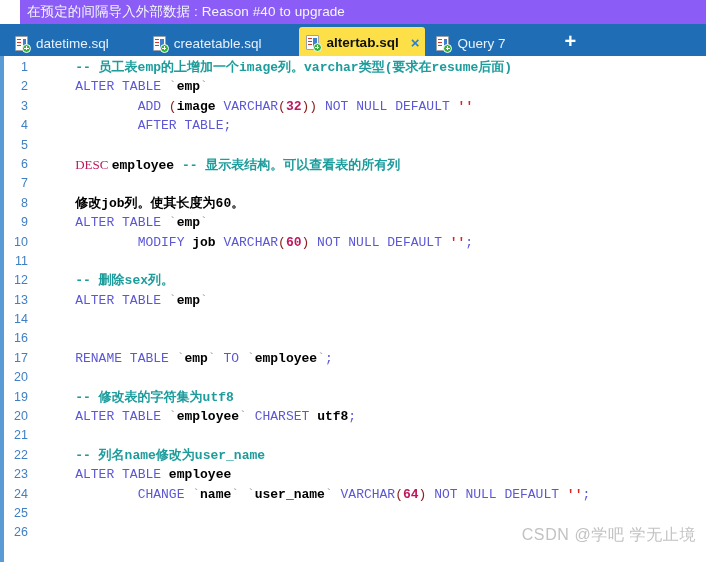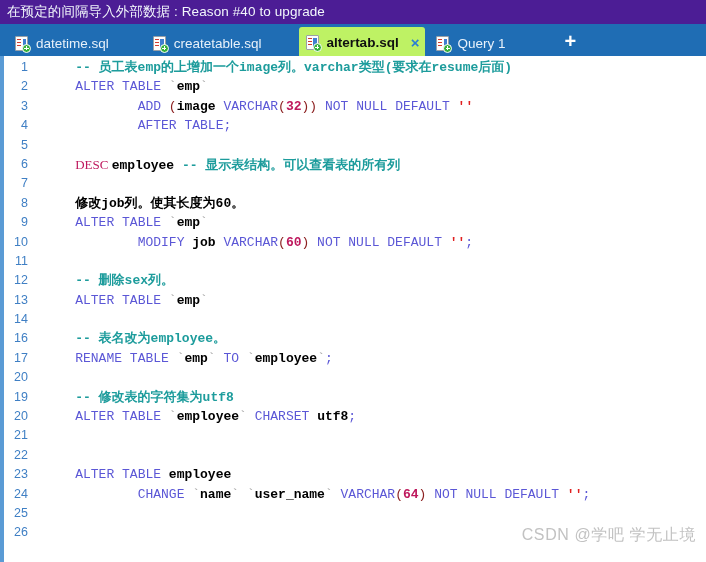--- a/index.html
+++ b/index.html
@@ -14,24 +14,25 @@
   #app {
     position: relative;
     width: 706px; height: 562px;
     overflow: hidden;
     background: #ffffff;
   }
 
   
   .promo-bar {
     height: 24px;
-    background: #4c1d95;
+    background: #8b5cf6;
     display: flex;
     align-items: center;
     padding-left: 7px;
+    margin-left: 20px;
   }
   .promo-text {
     color: #f2f7fc;
     font-size: 13.5px;
     line-height: 24px;
     white-space: nowrap;
     letter-spacing: 0.1px;
   }
 
   
@@ -54,21 +55,21 @@
     position: relative;
     top: 1px;
   }
   .tab .tab-label {
     color: #e8f1fa;
     font-size: 13.5px;
   }
   .tab.inactive { margin-right: 28px; margin-top: 22px; }
 
   .tab.active {
-    background: #bef264;
+    background: #fde047;
     border-radius: 3px 3px 0 0;
     height: 30px;
     padding: 0 6px 0 7px;
     margin-right: 4px;
   }
   .tab.active .tab-label {
     color: #101010;
     font-weight: bold;
     font-size: 13.5px;
   }
@@ -261,21 +262,21 @@
         </div>
         <div class="tab inactive">
           <span class="file-icon">
             <span class="sheet"></span>
             <span class="ln l1"></span>
             <span class="ln l2"></span>
             <span class="ln l3"></span>
             <span class="bar b1"></span>
             <span class="badge"></span>
           </span>
-          <span class="tab-label">Query 1</span>
+          <span class="tab-label">Query 7</span>
         </div>
       </div>
     <div class="add-tab">+</div>
   </div>
 
   <div class="editor">
     <div class="left-rail"></div>
     <div class="rail-gap"></div>
     <div class="code-area" id="code-host">
         <div class="code-line"><span class="gutter">1</span><span class="code-text"><span class="t-plain">    </span><span class="t-com">-- 员工表emp的上增加一个image列。varchar类型(要求在resume后面)</span></span></div>
@@ -285,27 +286,27 @@
         <div class="code-line"><span class="gutter">5</span><span class="code-text"></span></div>
         <div class="code-line"><span class="gutter">6</span><span class="code-text"><span class="t-plain">    </span><span class="t-kw2">DESC </span><span class="t-id">employee</span><span class="t-plain"> </span><span class="t-com">-- 显示表结构。可以查看表的所有列</span></span></div>
         <div class="code-line"><span class="gutter">7</span><span class="code-text"></span></div>
         <div class="code-line"><span class="gutter">8</span><span class="code-text"><span class="t-plain">    </span><span class="t-bold">修改job列。使其长度为60。</span></span></div>
         <div class="code-line"><span class="gutter">9</span><span class="code-text"><span class="t-plain">    </span><span class="t-kw">ALTER TABLE </span><span class="t-tick">`</span><span class="t-id">emp</span><span class="t-tick">`</span></span></div>
         <div class="code-line"><span class="gutter">10</span><span class="code-text"><span class="t-plain">            </span><span class="t-kw">MODIFY </span><span class="t-id">job</span><span class="t-plain"> </span><span class="t-kw">VARCHAR</span><span class="t-punc">(</span><span class="t-num">60</span><span class="t-punc">)</span><span class="t-plain"> </span><span class="t-kw">NOT NULL DEFAULT</span><span class="t-plain"> </span><span class="t-str">''</span><span class="t-semi">;</span></span></div>
         <div class="code-line"><span class="gutter">11</span><span class="code-text"></span></div>
         <div class="code-line"><span class="gutter">12</span><span class="code-text"><span class="t-plain">    </span><span class="t-com">-- 删除sex列。</span></span></div>
         <div class="code-line"><span class="gutter">13</span><span class="code-text"><span class="t-plain">    </span><span class="t-kw">ALTER TABLE </span><span class="t-tick">`</span><span class="t-id">emp</span><span class="t-tick">`</span></span></div>
         <div class="code-line"><span class="gutter">14</span><span class="code-text"></span></div>
-        <div class="code-line"><span class="gutter">16</span><span class="code-text"><span class="t-plain">    </span><span class="t-com">-- 表名改为employee。</span></span></div>
+        <div class="code-line"><span class="gutter">16</span><span class="code-text"><span class="t-plain">    </span></span></div>
         <div class="code-line"><span class="gutter">17</span><span class="code-text"><span class="t-plain">    </span><span class="t-kw">RENAME TABLE </span><span class="t-tick">`</span><span class="t-id">emp</span><span class="t-tick">`</span><span class="t-plain"> </span><span class="t-kw">TO </span><span class="t-tick">`</span><span class="t-id">employee</span><span class="t-tick">`</span><span class="t-semi">;</span></span></div>
         <div class="code-line"><span class="gutter">20</span><span class="code-text"></span></div>
         <div class="code-line"><span class="gutter">19</span><span class="code-text"><span class="t-plain">    </span><span class="t-com">-- 修改表的字符集为utf8</span></span></div>
         <div class="code-line"><span class="gutter">20</span><span class="code-text"><span class="t-plain">    </span><span class="t-kw">ALTER TABLE </span><span class="t-tick">`</span><span class="t-id">employee</span><span class="t-tick">`</span><span class="t-plain"> </span><span class="t-kw">CHARSET </span><span class="t-id">utf8</span><span class="t-semi">;</span></span></div>
         <div class="code-line"><span class="gutter">21</span><span class="code-text"></span></div>
-        <div class="code-line"><span class="gutter">22</span><span class="code-text"><span class="t-plain">    </span></span></div>
+        <div class="code-line"><span class="gutter">22</span><span class="code-text"><span class="t-plain">    </span><span class="t-com">-- 列名name修改为user_name</span></span></div>
         <div class="code-line"><span class="gutter">23</span><span class="code-text"><span class="t-plain">    </span><span class="t-kw">ALTER TABLE </span><span class="t-id">employee</span></span></div>
         <div class="code-line"><span class="gutter">24</span><span class="code-text"><span class="t-plain">            </span><span class="t-kw">CHANGE </span><span class="t-tick">`</span><span class="t-id">name</span><span class="t-tick">`</span><span class="t-plain"> </span><span class="t-tick">`</span><span class="t-id">user_name</span><span class="t-tick">`</span><span class="t-plain"> </span><span class="t-kw">VARCHAR</span><span class="t-punc">(</span><span class="t-num">64</span><span class="t-punc">)</span><span class="t-plain"> </span><span class="t-kw">NOT NULL DEFAULT</span><span class="t-plain"> </span><span class="t-str">''</span><span class="t-semi">;</span></span></div>
         <div class="code-line"><span class="gutter">25</span><span class="code-text"></span></div>
         <div class="code-line"><span class="gutter">26</span><span class="code-text"></span></div>
       </div>
     <div class="watermark">CSDN @学吧 学无止境</div>
   </div>
 
 </div>
 

